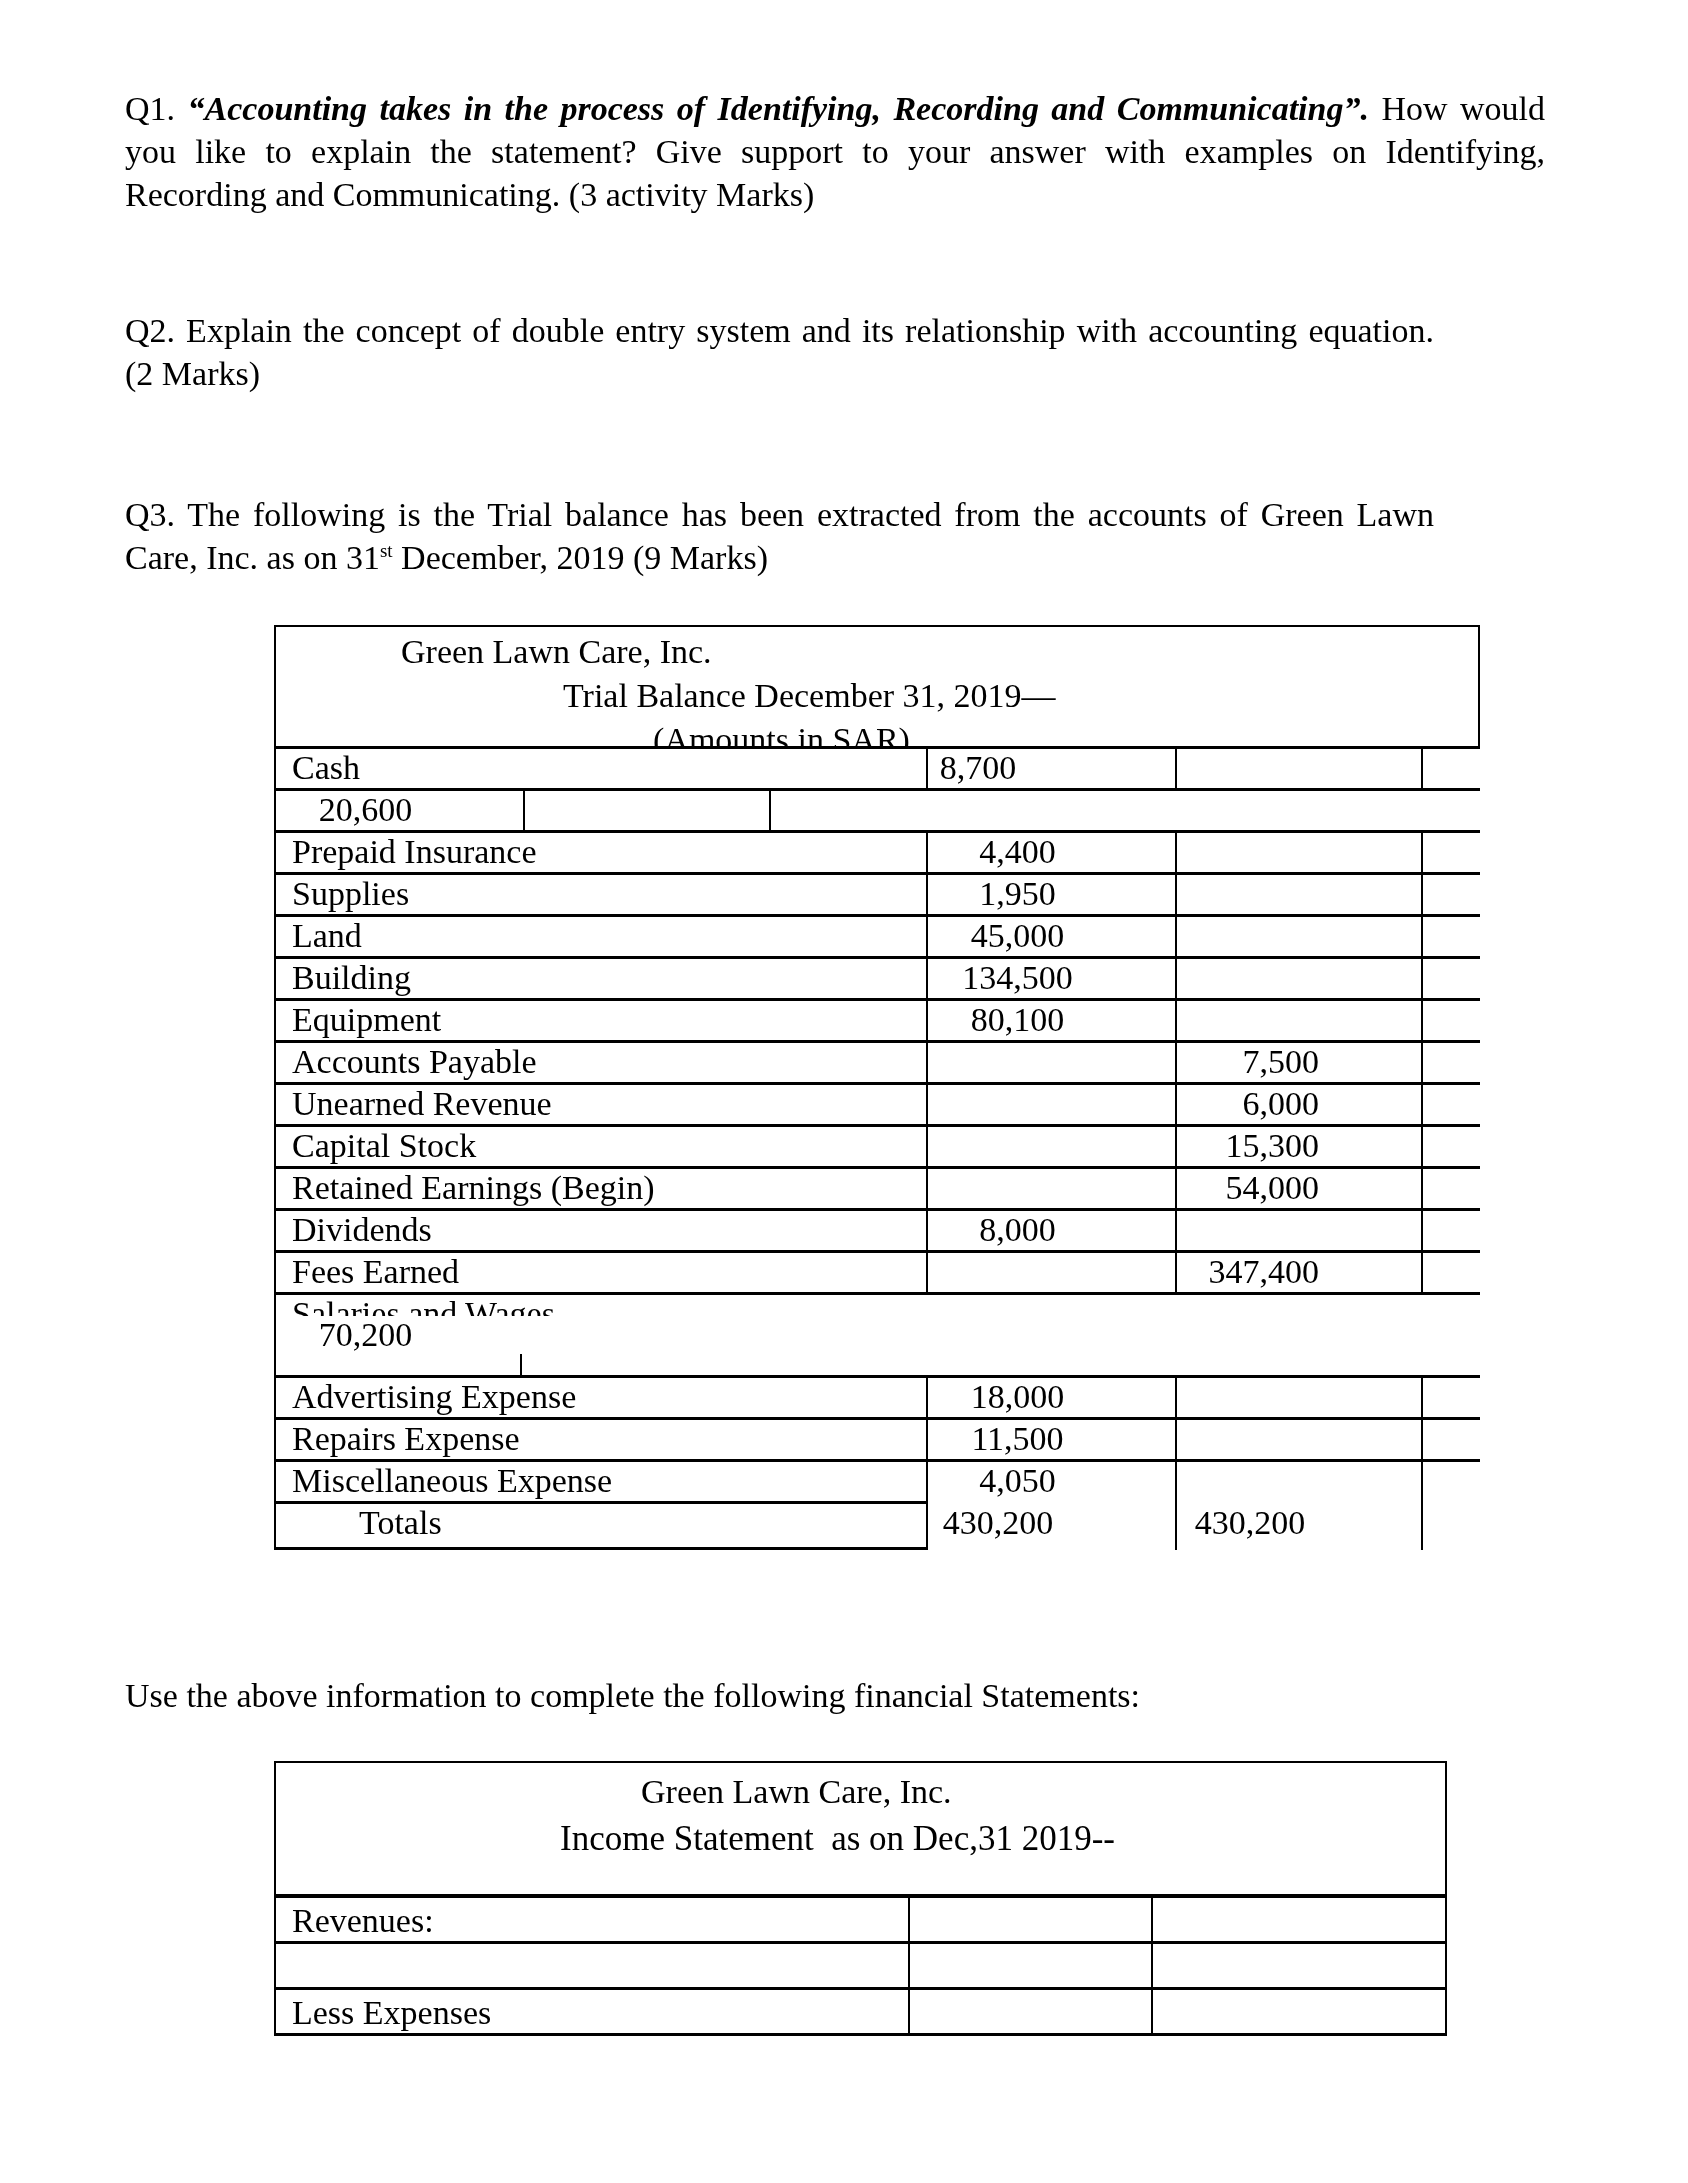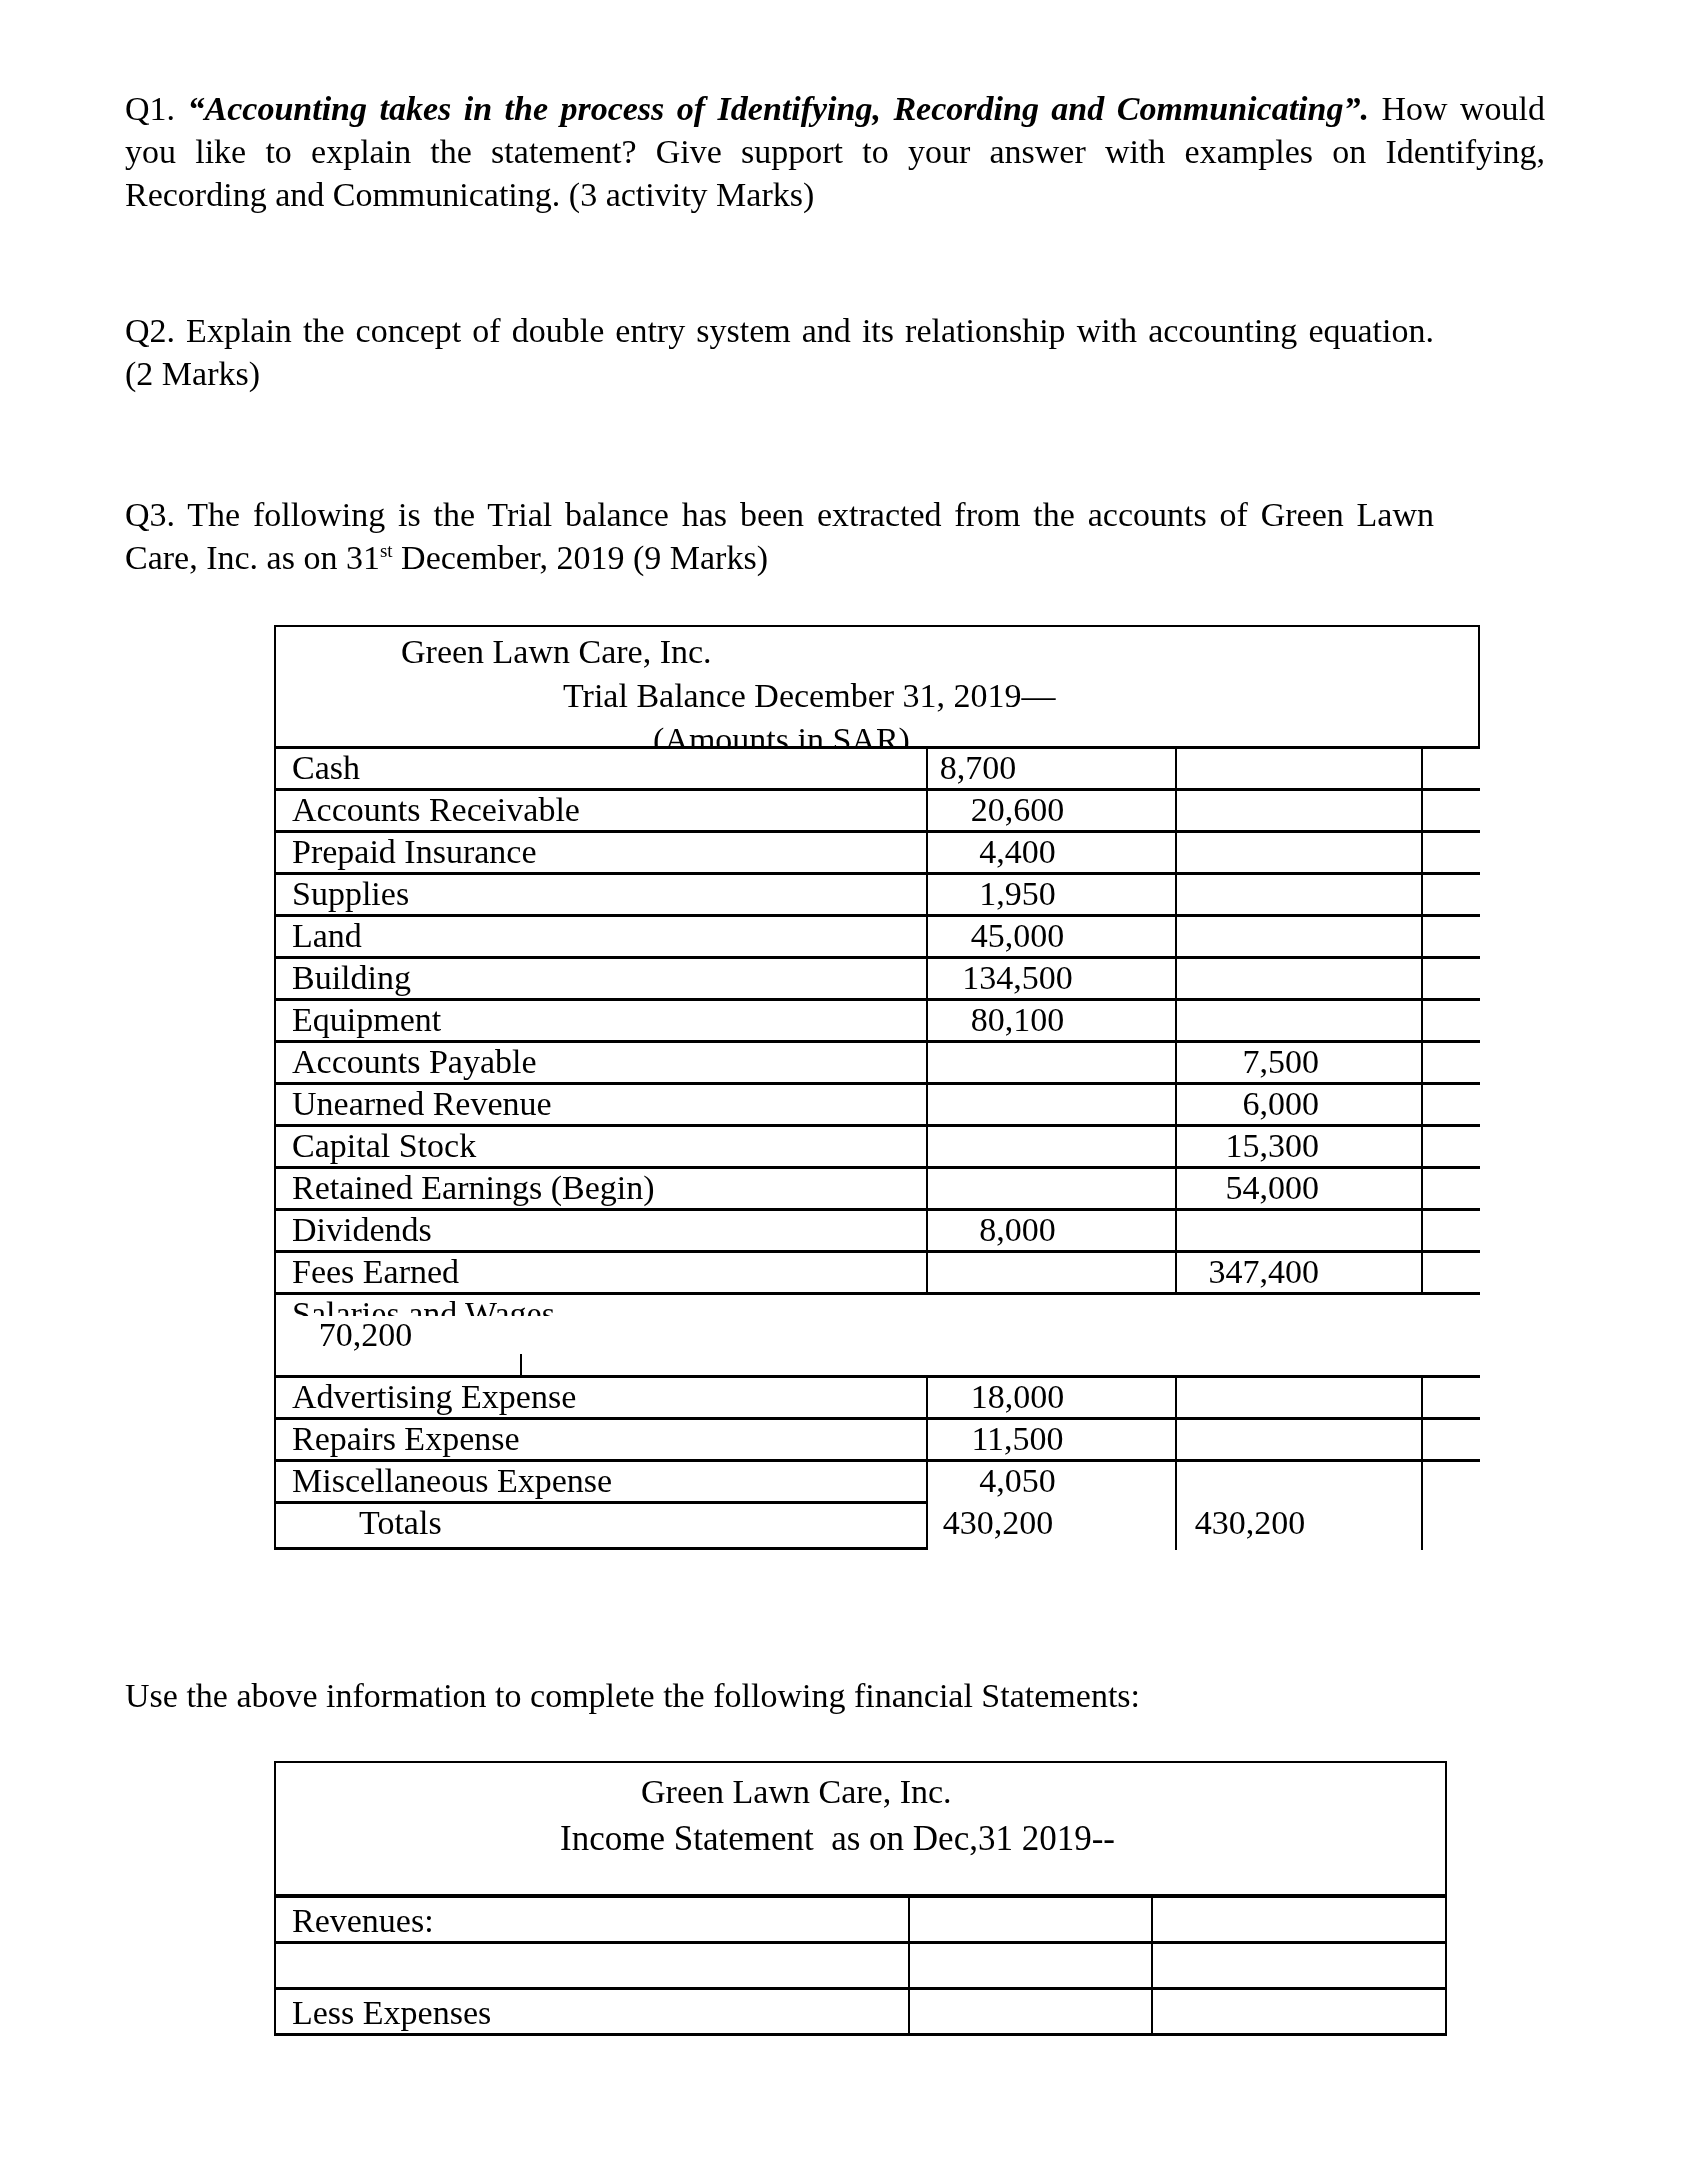--- a/index.html
+++ b/index.html
@@ -81,21 +81,20 @@
     <div class="title">Trial Balance December 31, 2019—</div>
     <div class="sub">(Amounts in SAR)</div>
   </div>
   <div id="tb-rows">
       <div class="tb-row">
         <div class="cell c-acct">Cash</div>
         <div class="cell c-dr left">8,700</div>
         <div class="cell c-cr"></div>
       </div>
       <div class="tb-row">
-        <div class="cell c-acct">Accounts Receivable</div>
         <div class="cell c-dr">20,600</div>
         <div class="cell c-cr"></div>
       </div>
       <div class="tb-row">
         <div class="cell c-acct">Prepaid Insurance</div>
         <div class="cell c-dr">4,400</div>
         <div class="cell c-cr"></div>
       </div>
       <div class="tb-row">
         <div class="cell c-acct">Supplies</div>

